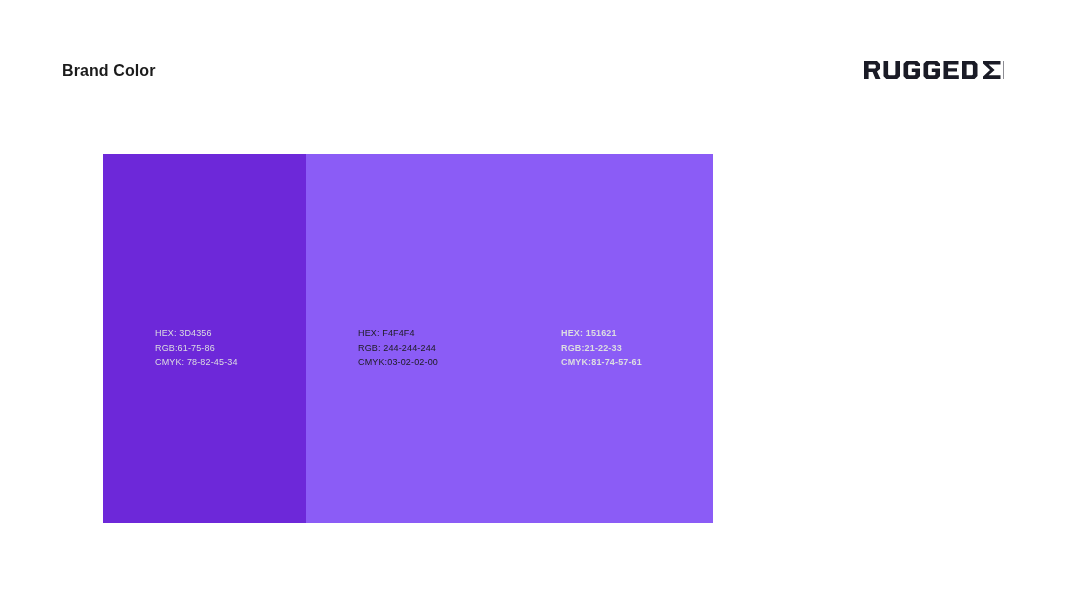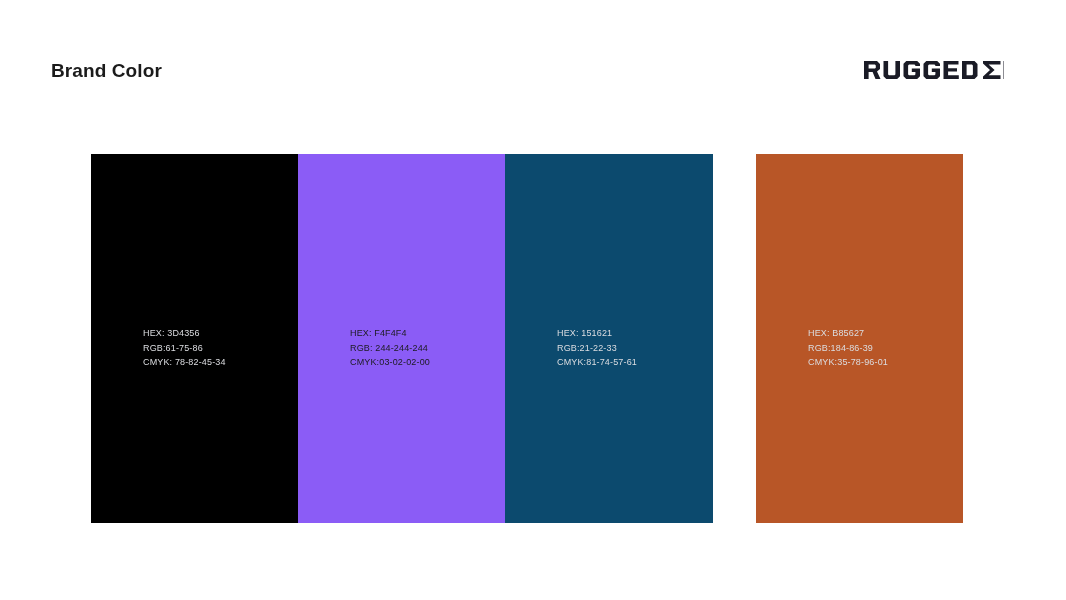--- a/index.html
+++ b/index.html
@@ -11,23 +11,23 @@
     height: 600px;
     background: #ffffff;
     font-family: "Liberation Sans", sans-serif;
     overflow: hidden;
     position: relative;
   }
 
   
   .page-title {
     position: absolute;
-    left: 51px;
+    left: 62px;
     top: 61px;
-    font-size: 19px;
+    font-size: 16px;
     font-weight: bold;
     color: #1b1b1b;
     letter-spacing: 0.1px;
     line-height: 19px;
     white-space: nowrap;
   }
 
   
   .brand-logo {
     position: absolute;
@@ -134,49 +134,40 @@
 
     <circle cx="158.5" cy="16" r="0" fill="#b85627"></circle>
     <circle cx="157.2" cy="16.4" r="2.1" fill="#b85627"></circle>
   </svg>
 </div>
 
 <div class="palette">
 
   <div class="swatch-group group-main">
 
-    <div class="swatch sw-1 on-dark" style="background: #000000;">
+    <div class="swatch sw-1 on-dark" style="background: #6d28d9; margin-left: 12px;">
       <div class="swatch-info">
         <span class="line">HEX: 3D4356</span>
         <span class="line">RGB:61-75-86</span>
         <span class="line">CMYK: 78-82-45-34</span>
       </div>
     </div>
 
     <div class="swatch sw-2 on-light" style="background: #8b5cf6;">
       <div class="swatch-info">
         <span class="line">HEX: F4F4F4</span>
         <span class="line">RGB: 244-244-244</span>
         <span class="line">CMYK:03-02-02-00</span>
       </div>
     </div>
 
-    <div class="swatch sw-3 on-dark" style="background: #0c4a6e;">
+    <div class="swatch sw-3 on-dark" style="background: #8b5cf6; font-weight: bold;">
       <div class="swatch-info">
         <span class="line">HEX: 151621</span>
         <span class="line">RGB:21-22-33</span>
         <span class="line">CMYK:81-74-57-61</span>
       </div>
     </div>
 
   </div>
 
-  <div class="swatch-group group-accent">
-    <div class="swatch sw-4 on-dark" style="background: rgb(184, 86, 39);">
-      <div class="swatch-info">
-        <span class="line">HEX: B85627</span>
-        <span class="line">RGB:184-86-39</span>
-        <span class="line">CMYK:35-78-96-01</span>
-      </div>
-    </div>
-  </div>
 
 </div>
 
 </body></html>

